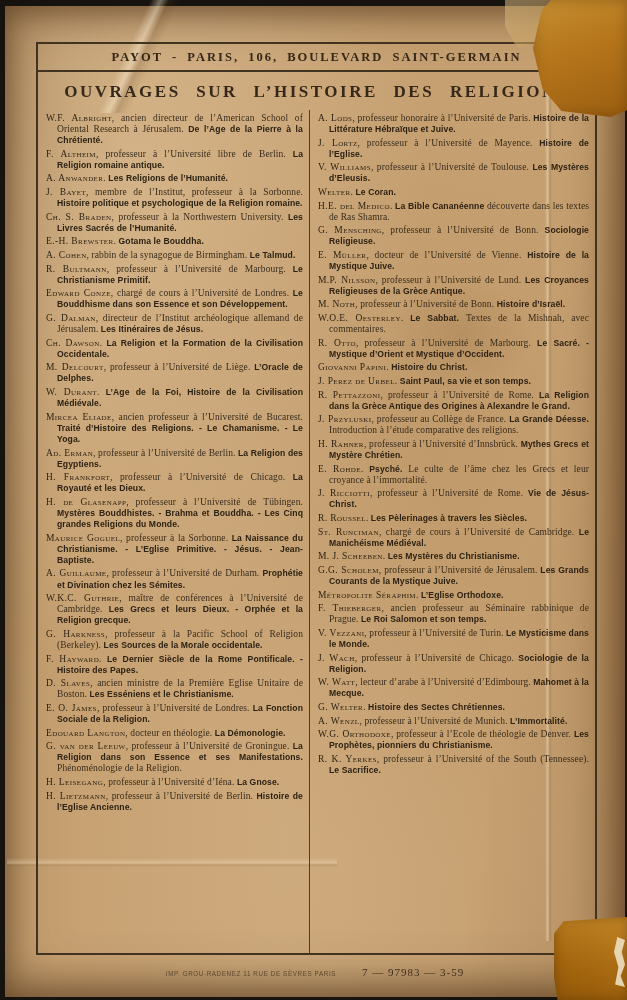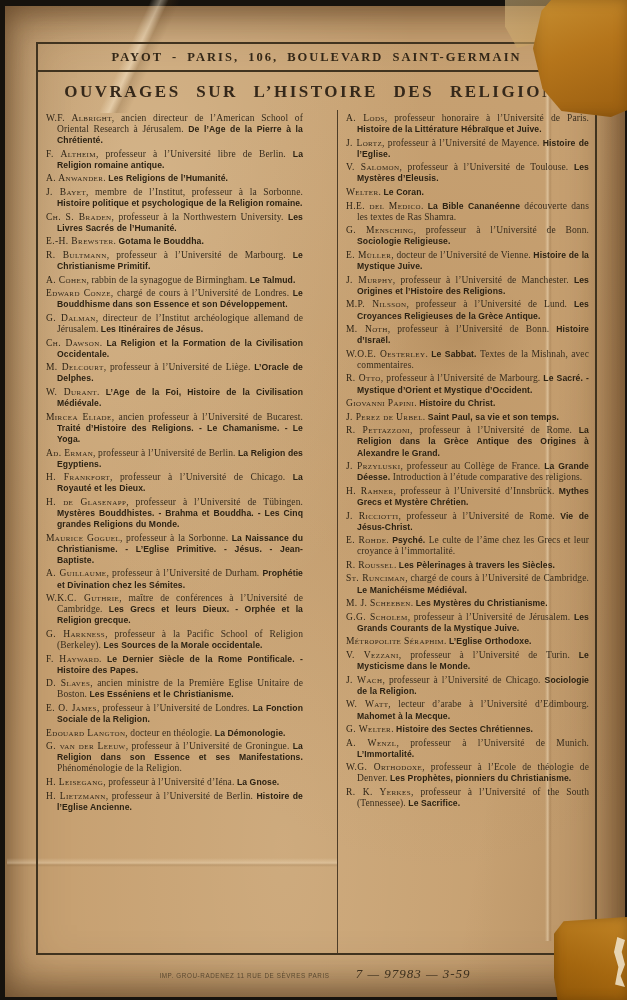--- a/index.html
+++ b/index.html
@@ -23,32 +23,32 @@
   .crease-h1{left:2px;top:852px;width:330px;height:9px;
      background:linear-gradient(180deg,transparent,rgba(255,242,216,0.30) 55%,rgba(100,70,35,0.14),transparent);}
   .stain{left:380px;top:270px;width:150px;height:120px;border-radius:50%;
      background:radial-gradient(ellipse, rgba(120,82,38,0.16), transparent 70%);}
   .frame{position:absolute;left:31px;top:36px;width:561px;height:913px;
          border:2px solid #40331f;box-sizing:border-box;}
   .pub-row{height:26px;border-bottom:2px solid #40331f;display:flex;align-items:center;justify-content:center;}
   .pub-text{font-size:12.5px;font-weight:bold;letter-spacing:2px;word-spacing:4px;color:#332717;}
   .doc-title{margin-top:7px;height:26px;display:flex;align-items:center;justify-content:center;}
   .doc-title span{font-size:17px;font-weight:bold;letter-spacing:2.5px;word-spacing:9px;color:#35281a;}
-  .cols{position:absolute;left:0;right:0;top:66px;bottom:0;display:flex;overflow:hidden;gap:28px;}
+  .cols{position:absolute;left:0;right:0;top:66px;bottom:0;display:flex;overflow:hidden;}
   .col{box-sizing:border-box;overflow:hidden;padding:3px 6px 0 8px;color:#33291b;}
   .col-left{width:271px;}
   .col-right{flex:1;border-left:1.5px solid rgba(56,42,26,0.85);}
   .entry{margin:0 0 2.5px 0;font-size:9.5px;line-height:11.1px;text-align:justify;
          text-indent:-11px;padding-left:11px;letter-spacing:0.1px;}
   .author{font-variant:small-caps;letter-spacing:0.4px;color:#2e2416;}
   .work{font-family:"Liberation Sans",sans-serif;font-weight:700;font-size:8.6px;color:#2c2213;}
   .plain{color:#372c1d;}
   .footer{position:absolute;left:0;right:0;top:960px;display:flex;align-items:baseline;justify-content:center;gap:26px;color:#4a3b26;}
   .imprint{font-size:6.3px;letter-spacing:0.6px;font-family:"Liberation Sans",sans-serif;opacity:0.85;}
-  .printcode{font-size:13px;letter-spacing:1px;color:#3c2f1d;font-style:italic;}
+  .printcode{font-size:11px;letter-spacing:1px;color:#3c2f1d;}
   .tape{position:absolute;pointer-events:none;}
   .tape-tr{top:-7px;right:-3px;width:95px;height:118px;
      background:linear-gradient(160deg,#c68e31 0%,#b5751b 45%,#9a5e10 100%);
      clip-path:polygon(20% 0, 100% 0, 100% 94%, 82% 100%, 30% 95%, 10% 76%, 0 42%, 9% 10%);
      box-shadow:inset 0 0 14px rgba(70,40,5,0.4);}
   .tape-tr2{top:-6px;right:60px;width:60px;height:48px;opacity:0.55;
      background:linear-gradient(150deg,#d9bb84,#c49b55);
      clip-path:polygon(0 0,100% 0,88% 80%,20% 100%,0 55%);}
   .tape-br{bottom:-4px;right:-3px;width:74px;height:84px;
      background:linear-gradient(200deg,#c28526 0%,#a5670f 60%,#8f5608 100%);
@@ -75,22 +75,22 @@
         <span>OUVRAGES SUR L’HISTOIRE DES RELIGIONS</span>
       </div>
       <div class="cols">
         <div class="col col-left">
             <p class="entry"><span class="author">W.F. Albright</span><span class="plain">, ancien directeur de l’American School of Oriental Research à Jérusalem. </span><span class="work">De l’Age de la Pierre à la Chrétienté.</span></p>
             <p class="entry"><span class="author">F. Altheim</span><span class="plain">, professeur à l’Université libre de Berlin. </span><span class="work">La Religion romaine antique.</span></p>
             <p class="entry"><span class="author">A. Anwander</span><span class="plain">. </span><span class="work">Les Religions de l’Humanité.</span></p>
             <p class="entry"><span class="author">J. Bayet</span><span class="plain">, membre de l’Institut, professeur à la Sorbonne. </span><span class="work">Histoire politique et psychologique de la Religion romaine.</span></p>
             <p class="entry"><span class="author">Ch. S. Braden</span><span class="plain">, professeur à la Northwestern University. </span><span class="work">Les Livres Sacrés de l’Humanité.</span></p>
             <p class="entry"><span class="author">E.-H. Brewster</span><span class="plain">. </span><span class="work">Gotama le Bouddha.</span></p>
+            <p class="entry"><span class="author">A. Cohen</span><span class="plain">, rabbin de la synagogue de Birmingham. </span><span class="work">Le Talmud.</span></p>
             <p class="entry"><span class="author">R. Bultmann</span><span class="plain">, professeur à l’Université de Marbourg. </span><span class="work">Le Christianisme Primitif.</span></p>
-            <p class="entry"><span class="author">A. Cohen</span><span class="plain">, rabbin de la synagogue de Birmingham. </span><span class="work">Le Talmud.</span></p>
             <p class="entry"><span class="author">Edward Conze</span><span class="plain">, chargé de cours à l’Université de Londres. </span><span class="work">Le Bouddhisme dans son Essence et son Développement.</span></p>
             <p class="entry"><span class="author">G. Dalman</span><span class="plain">, directeur de l’Institut archéologique allemand de Jérusalem. </span><span class="work">Les Itinéraires de Jésus.</span></p>
             <p class="entry"><span class="author">Ch. Dawson</span><span class="plain">. </span><span class="work">La Religion et la Formation de la Civilisation Occidentale.</span></p>
             <p class="entry"><span class="author">M. Delcourt</span><span class="plain">, professeur à l’Université de Liège. </span><span class="work">L’Oracle de Delphes.</span></p>
             <p class="entry"><span class="author">W. Durant</span><span class="plain">. </span><span class="work">L’Age de la Foi, Histoire de la Civilisation Médiévale.</span></p>
             <p class="entry"><span class="author">Mircea Eliade</span><span class="plain">, ancien professeur à l’Université de Bucarest. </span><span class="work">Traité d’Histoire des Religions. - Le Chamanisme. - Le Yoga.</span></p>
             <p class="entry"><span class="author">Ad. Erman</span><span class="plain">, professeur à l’Université de Berlin. </span><span class="work">La Religion des Egyptiens.</span></p>
             <p class="entry"><span class="author">H. Frankfort</span><span class="plain">, professeur à l’Université de Chicago. </span><span class="work">La Royauté et les Dieux.</span></p>
             <p class="entry"><span class="author">H. de Glasenapp</span><span class="plain">, professeur à l’Université de Tübingen. </span><span class="work">Mystères Bouddhistes. - Brahma et Bouddha. - Les Cinq grandes Religions du Monde.</span></p>
             <p class="entry"><span class="author">Maurice Goguel</span><span class="plain">, professeur à la Sorbonne. </span><span class="work">La Naissance du Christianisme. - L’Eglise Primitive. - Jésus. - Jean-Baptiste.</span></p>
@@ -101,42 +101,42 @@
             <p class="entry"><span class="author">D. Slaves</span><span class="plain">, ancien ministre de la Première Eglise Unitaire de Boston. </span><span class="work">Les Esséniens et le Christianisme.</span></p>
             <p class="entry"><span class="author">E. O. James</span><span class="plain">, professeur à l’Université de Londres. </span><span class="work">La Fonction Sociale de la Religion.</span></p>
             <p class="entry"><span class="author">Edouard Langton</span><span class="plain">, docteur en théologie. </span><span class="work">La Démonologie.</span></p>
             <p class="entry"><span class="author">G. van der Leeuw</span><span class="plain">, professeur à l’Université de Groningue. </span><span class="work">La Religion dans son Essence et ses Manifestations. </span><span class="plain">Phénoménologie de la Religion.</span></p>
             <p class="entry"><span class="author">H. Leisegang</span><span class="plain">, professeur à l’Université d’Iéna. </span><span class="work">La Gnose.</span></p>
             <p class="entry"><span class="author">H. Lietzmann</span><span class="plain">, professeur à l’Université de Berlin. </span><span class="work">Histoire de l’Eglise Ancienne.</span></p>
           </div>
         <div class="col col-right">
             <p class="entry"><span class="author">A. Lods</span><span class="plain">, professeur honoraire à l’Université de Paris. </span><span class="work">Histoire de la Littérature Hébraïque et Juive.</span></p>
             <p class="entry"><span class="author">J. Lortz</span><span class="plain">, professeur à l’Université de Mayence. </span><span class="work">Histoire de l’Eglise.</span></p>
-            <p class="entry"><span class="author">V. Salomon</span><span class="plain">, professeur à l’Université de Toulouse. </span><span class="work">Les Mystères d’Eleusis.</span></p>
+            <p class="entry"><span class="author">V. Williams</span><span class="plain">, professeur à l’Université de Toulouse. </span><span class="work">Les Mystères d’Eleusis.</span></p>
             <p class="entry"><span class="author">Welter</span><span class="plain">. </span><span class="work">Le Coran.</span></p>
             <p class="entry"><span class="author">H.E. del Medico</span><span class="plain">. </span><span class="work">La Bible Cananéenne </span><span class="plain">découverte dans les textes de Ras Shamra.</span></p>
             <p class="entry"><span class="author">G. Mensching</span><span class="plain">, professeur à l’Université de Bonn. </span><span class="work">Sociologie Religieuse.</span></p>
             <p class="entry"><span class="author">E. Müller</span><span class="plain">, docteur de l’Université de Vienne. </span><span class="work">Histoire de la Mystique Juive.</span></p>
-            <p class="entry"><span class="author">J. Murphy</span><span class="plain">, professeur à l’Université de Manchester. </span><span class="work">Les Origines et l’Histoire des Religions.</span></p>
             <p class="entry"><span class="author">M.P. Nilsson</span><span class="plain">, professeur à l’Université de Lund. </span><span class="work">Les Croyances Religieuses de la Grèce Antique.</span></p>
             <p class="entry"><span class="author">M. Noth</span><span class="plain">, professeur à l’Université de Bonn. </span><span class="work">Histoire d’Israël.</span></p>
             <p class="entry"><span class="author">W.O.E. Oesterley</span><span class="plain">. </span><span class="work">Le Sabbat. </span><span class="plain">Textes de la Mishnah, avec commentaires.</span></p>
             <p class="entry"><span class="author">R. Otto</span><span class="plain">, professeur à l’Université de Marbourg. </span><span class="work">Le Sacré. - Mystique d’Orient et Mystique d’Occident.</span></p>
             <p class="entry"><span class="author">Giovanni Papini</span><span class="plain">. </span><span class="work">Histoire du Christ.</span></p>
             <p class="entry"><span class="author">J. Perez de Urbel</span><span class="plain">. </span><span class="work">Saint Paul, sa vie et son temps.</span></p>
             <p class="entry"><span class="author">R. Pettazzoni</span><span class="plain">, professeur à l’Université de Rome. </span><span class="work">La Religion dans la Grèce Antique des Origines à Alexandre le Grand.</span></p>
             <p class="entry"><span class="author">J. Przyluski</span><span class="plain">, professeur au Collège de France. </span><span class="work">La Grande Déesse. </span><span class="plain">Introduction à l’étude comparative des religions.</span></p>
             <p class="entry"><span class="author">H. Rahner</span><span class="plain">, professeur à l’Université d’Innsbrück. </span><span class="work">Mythes Grecs et Mystère Chrétien.</span></p>
+            <p class="entry"><span class="author">E. Rohde</span><span class="plain">. </span><span class="work">Psyché. </span><span class="plain">Le culte de l’âme chez les Grecs et leur croyance à l’immortalité.</span></p>
             <p class="entry"><span class="author">J. Ricciotti</span><span class="plain">, professeur à l’Université de Rome. </span><span class="work">Vie de Jésus-Christ.</span></p>
-            <p class="entry"><span class="author">E. Rohde</span><span class="plain">. </span><span class="work">Psyché. </span><span class="plain">Le culte de l’âme chez les Grecs et leur croyance à l’immortalité.</span></p>
             <p class="entry"><span class="author">R. Roussel</span><span class="plain">. </span><span class="work">Les Pèlerinages à travers les Siècles.</span></p>
             <p class="entry"><span class="author">St. Runciman</span><span class="plain">, chargé de cours à l’Université de Cambridge. </span><span class="work">Le Manichéisme Médiéval.</span></p>
             <p class="entry"><span class="author">M. J. Scheeben</span><span class="plain">. </span><span class="work">Les Mystères du Christianisme.</span></p>
             <p class="entry"><span class="author">G.G. Scholem</span><span class="plain">, professeur à l’Université de Jérusalem. </span><span class="work">Les Grands Courants de la Mystique Juive.</span></p>
             <p class="entry"><span class="author">Métropolite Séraphim</span><span class="plain">. </span><span class="work">L’Eglise Orthodoxe.</span></p>
+            <p class="entry"><span class="author">F. Thieberger</span><span class="plain">, ancien professeur au Séminaire rabbinique de Prague. </span><span class="work">Le Roi Salomon et son temps.</span></p>
             <p class="entry"><span class="author">V. Vezzani</span><span class="plain">, professeur à l’Université de Turin. </span><span class="work">Le Mysticisme dans le Monde.</span></p>
             <p class="entry"><span class="author">J. Wach</span><span class="plain">, professeur à l’Université de Chicago. </span><span class="work">Sociologie de la Religion.</span></p>
             <p class="entry"><span class="author">W. Watt</span><span class="plain">, lecteur d’arabe à l’Université d’Edimbourg. </span><span class="work">Mahomet à la Mecque.</span></p>
             <p class="entry"><span class="author">G. Welter</span><span class="plain">. </span><span class="work">Histoire des Sectes Chrétiennes.</span></p>
             <p class="entry"><span class="author">A. Wenzl</span><span class="plain">, professeur à l’Université de Munich. </span><span class="work">L’Immortalité.</span></p>
             <p class="entry"><span class="author">W.G. Orthodoxe</span><span class="plain">, professeur à l’Ecole de théologie de Denver. </span><span class="work">Les Prophètes, pionniers du Christianisme.</span></p>
             <p class="entry"><span class="author">R. K. Yerkes</span><span class="plain">, professeur à l’Université of the South (Tennessee). </span><span class="work">Le Sacrifice.</span></p>
           </div>
       </div>
     </div>

